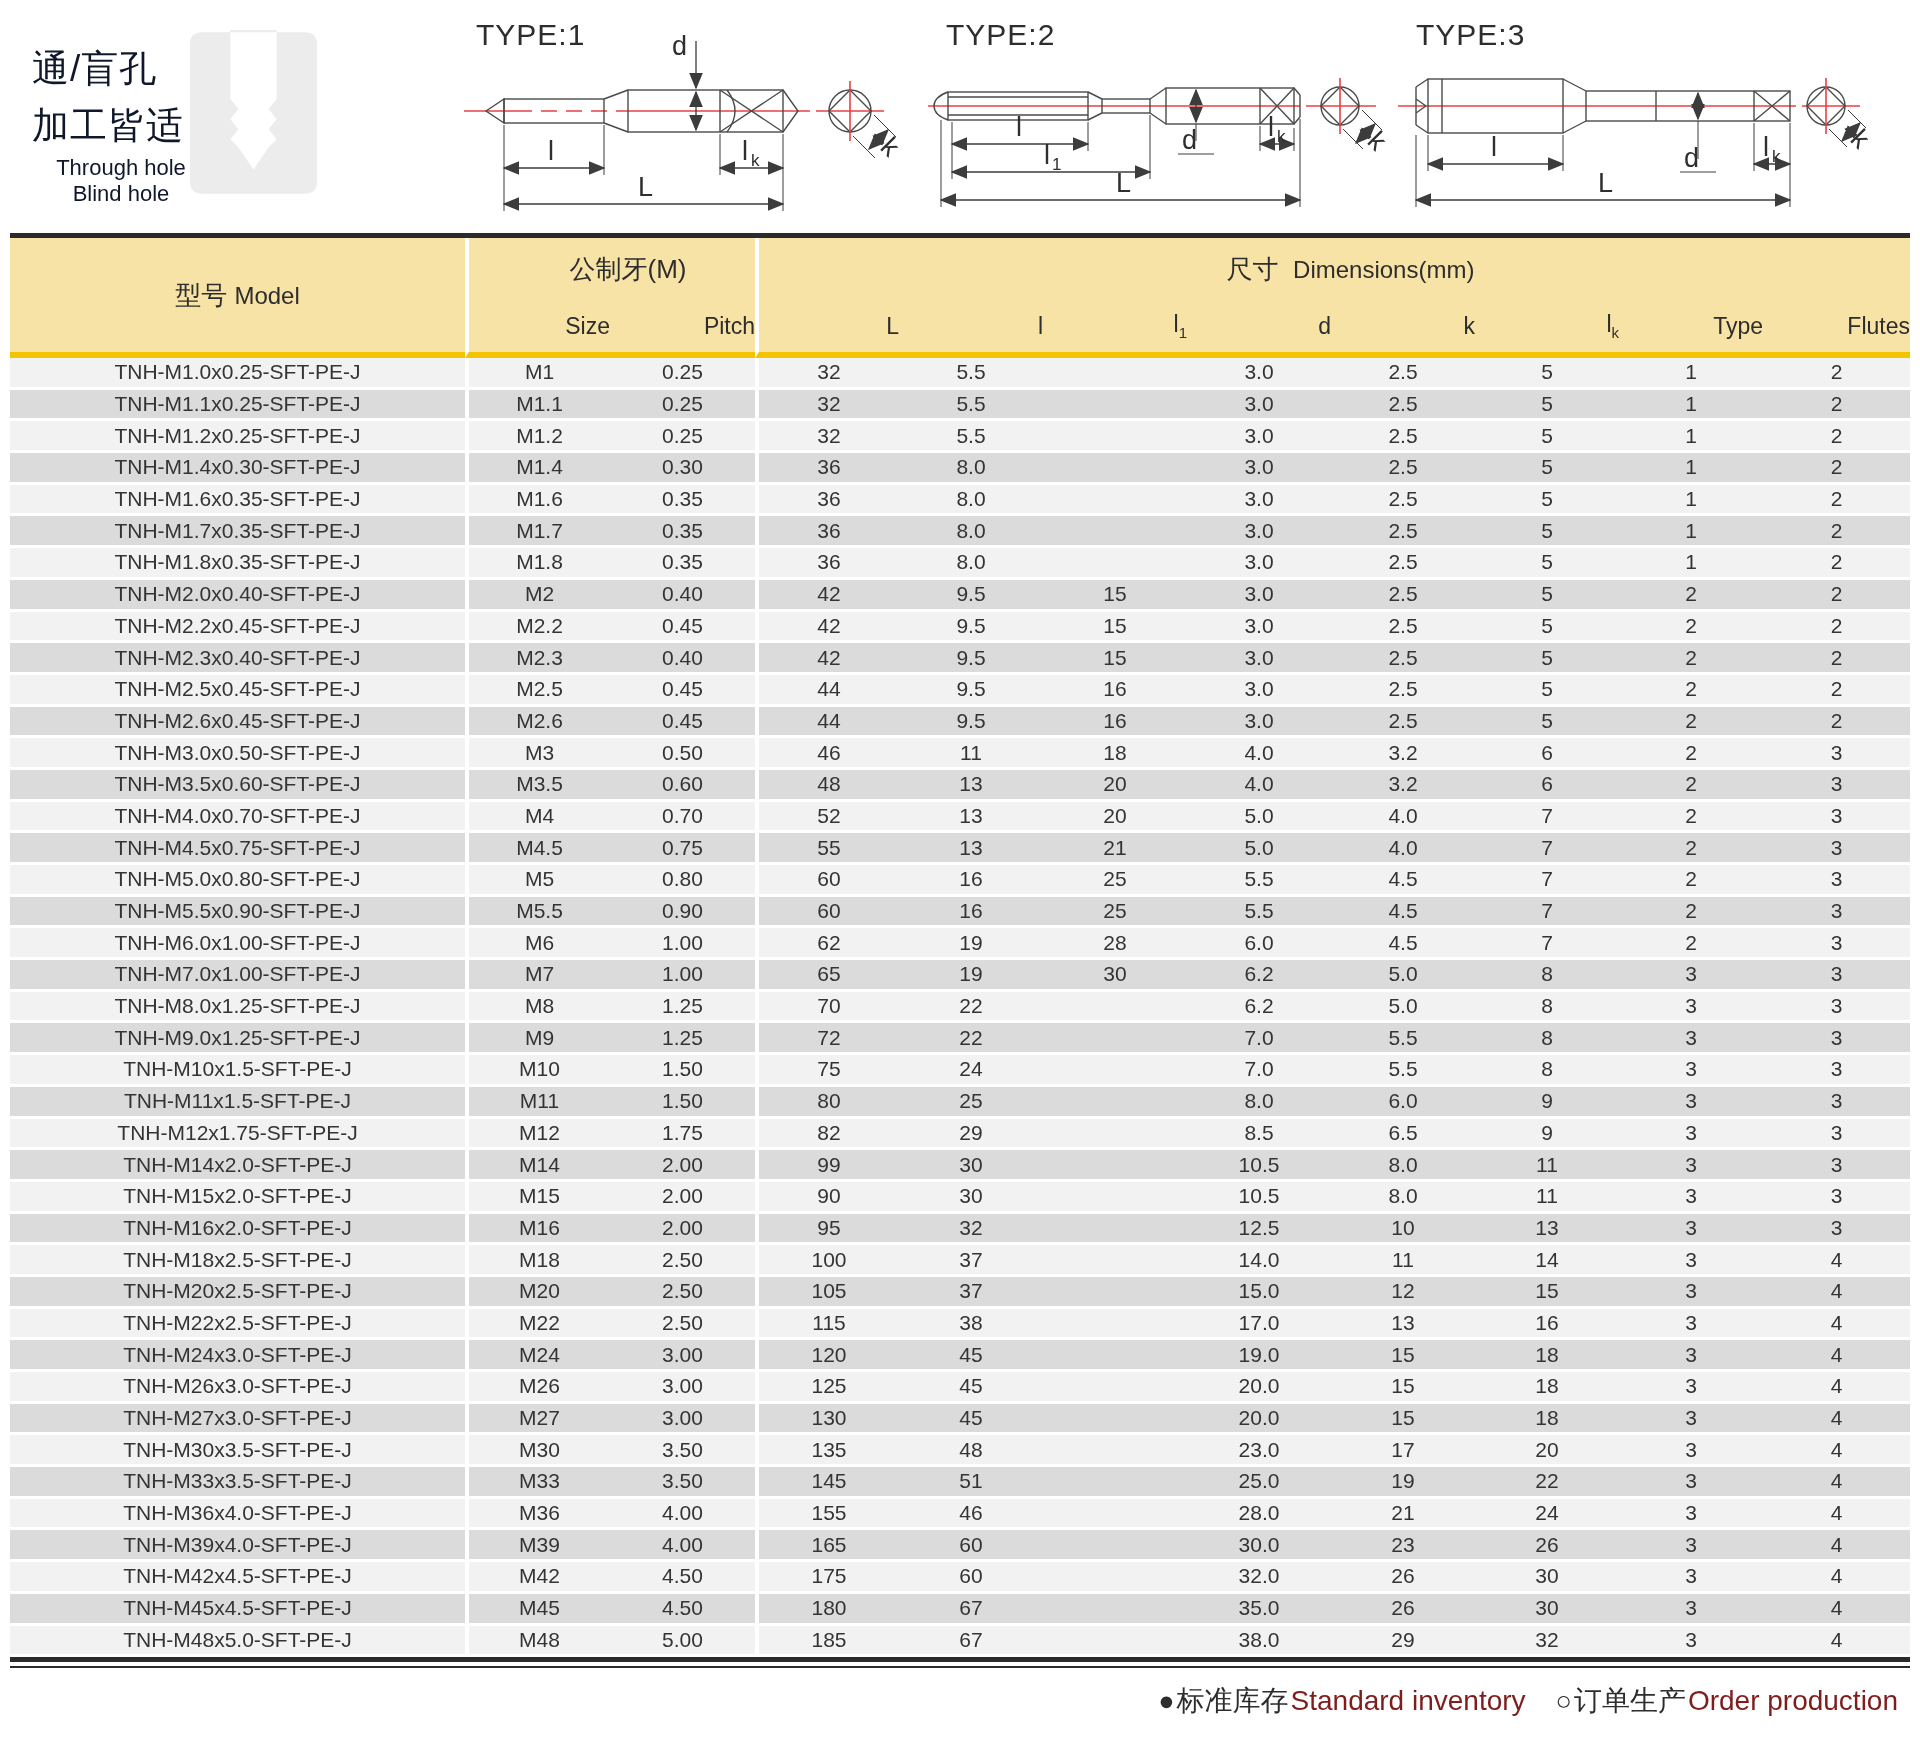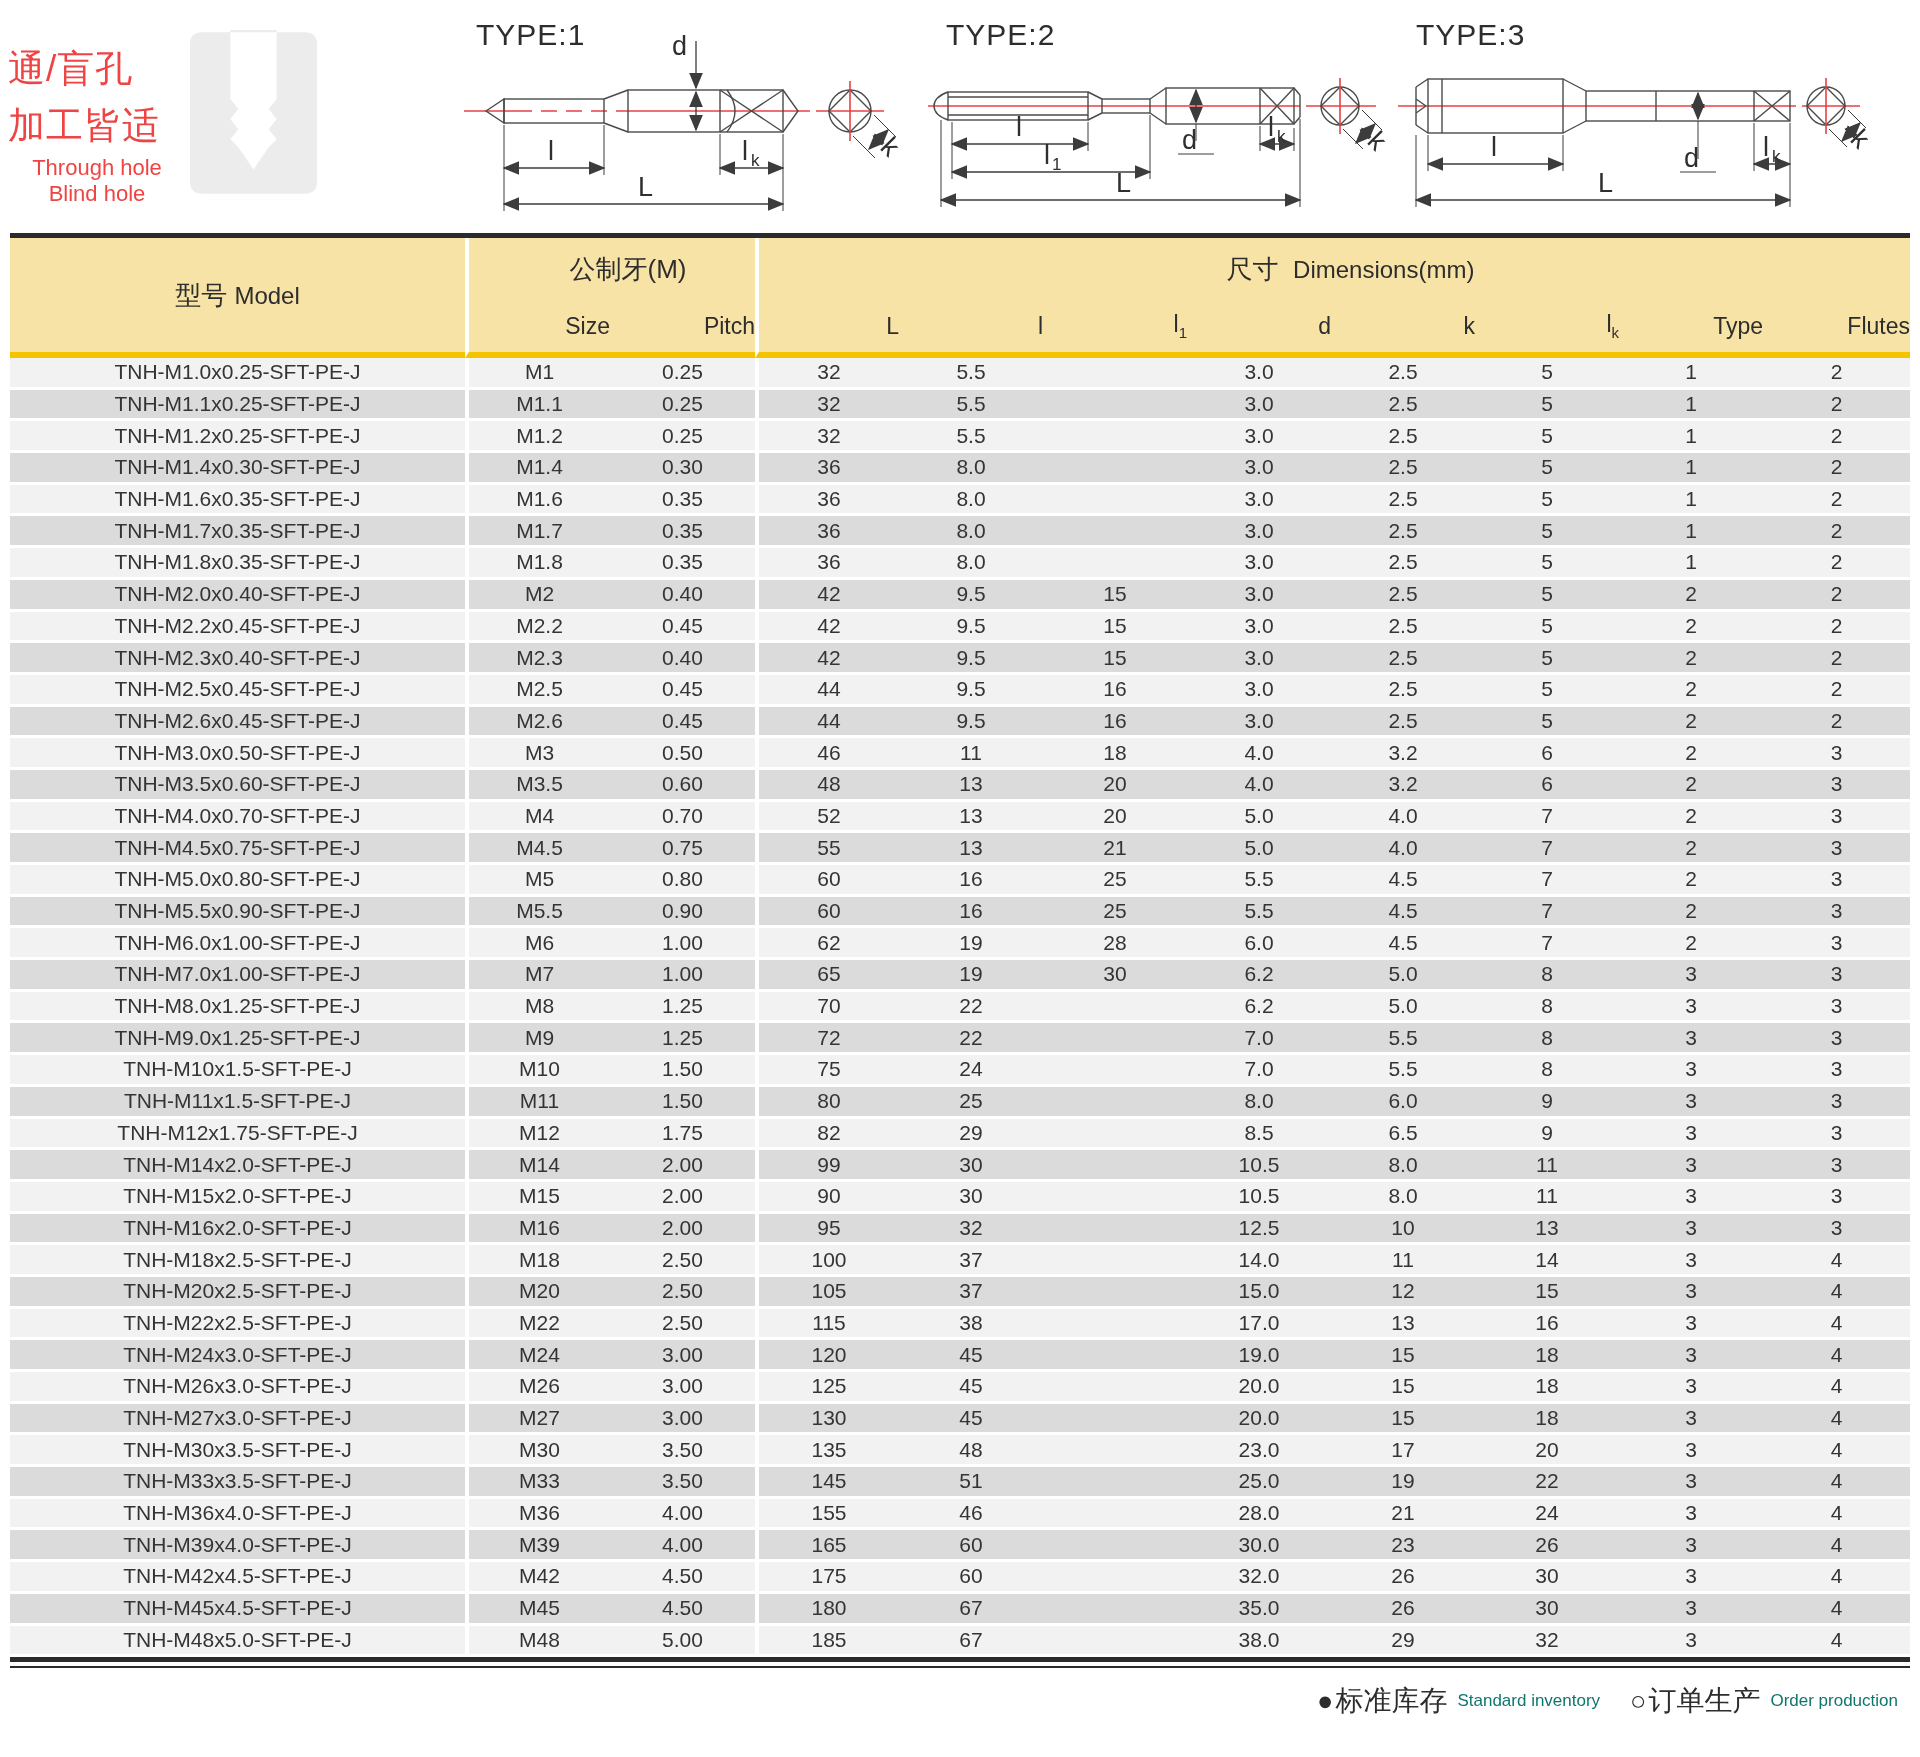--- a/index.html
+++ b/index.html
@@ -1,21 +1,21 @@
 <!DOCTYPE html>
 <html><head>
 <meta charset="utf-8">
 <style>
   html,body{margin:0;padding:0;}
   body{
     width:1920px;height:1757px;position:relative;background:#ffffff;
     font-family:"Liberation Sans", sans-serif;color:#303030;overflow:hidden;
   }
   
-  .intro{position:absolute;left:8px;top:40px;width:178px;color:#ef4444;}
+  .intro{position:absolute;left:32px;top:40px;width:178px;color:#0f172a;}
   .intro .cn{font-size:37px;line-height:1.55;letter-spacing:1px;white-space:nowrap;}
   .intro .en{font-size:22px;line-height:1.18;text-align:center;}
   .hole-icon{position:absolute;left:190px;top:30px;}
   
   .diagrams{position:absolute;left:458px;top:11px;display:flex;}
   svg .s{fill:none;stroke:#4a4a4a;stroke-width:1.4;}
   svg .red{fill:none;stroke:#e84043;stroke-width:1.6;}
   svg .reddash{fill:none;stroke:#e84043;stroke-width:1.6;stroke-dasharray:16 9;}
   svg .dim{fill:none;stroke:#3c3c3c;stroke-width:1.3;}
   svg .ext{fill:none;stroke:#3c3c3c;stroke-width:1;}
@@ -37,21 +37,21 @@
            font-size:21px;color:#343434;overflow:hidden;white-space:nowrap;}
   tbody tr:nth-child(odd){background:#F2F2F2;}
   tbody tr:nth-child(even){background:#DBDBDB;}
   tbody td:nth-child(2),tbody td:nth-child(4){border-left:4px solid #ffffff;}
   .bottom-rule{height:4px;border-top:5px solid #2b2b2b;border-bottom:2px solid #2b2b2b;}
   sub{font-size:15px;}
   
   .legend{position:absolute;top:1682px;right:22px;display:flex;align-items:center;
           font-size:28px;color:#2d2d2d;white-space:nowrap;}
   .legend .sym{font-size:27px;margin-right:2px;}
-  .legend .en{font-size:17px;color:#0f766e;margin-left:10px;}
+  .legend .en{font-size:28px;color:#7f1d1d;margin-left:2px;}
   .legend .gap{width:30px;}
 </style>
 </head>
 <body>
 
 <div class="intro">
   <div class="cn">通/盲孔</div>
   <div class="cn">加工皆适</div>
   <div class="en">Through hole</div>
   <div class="en">Blind hole</div>

